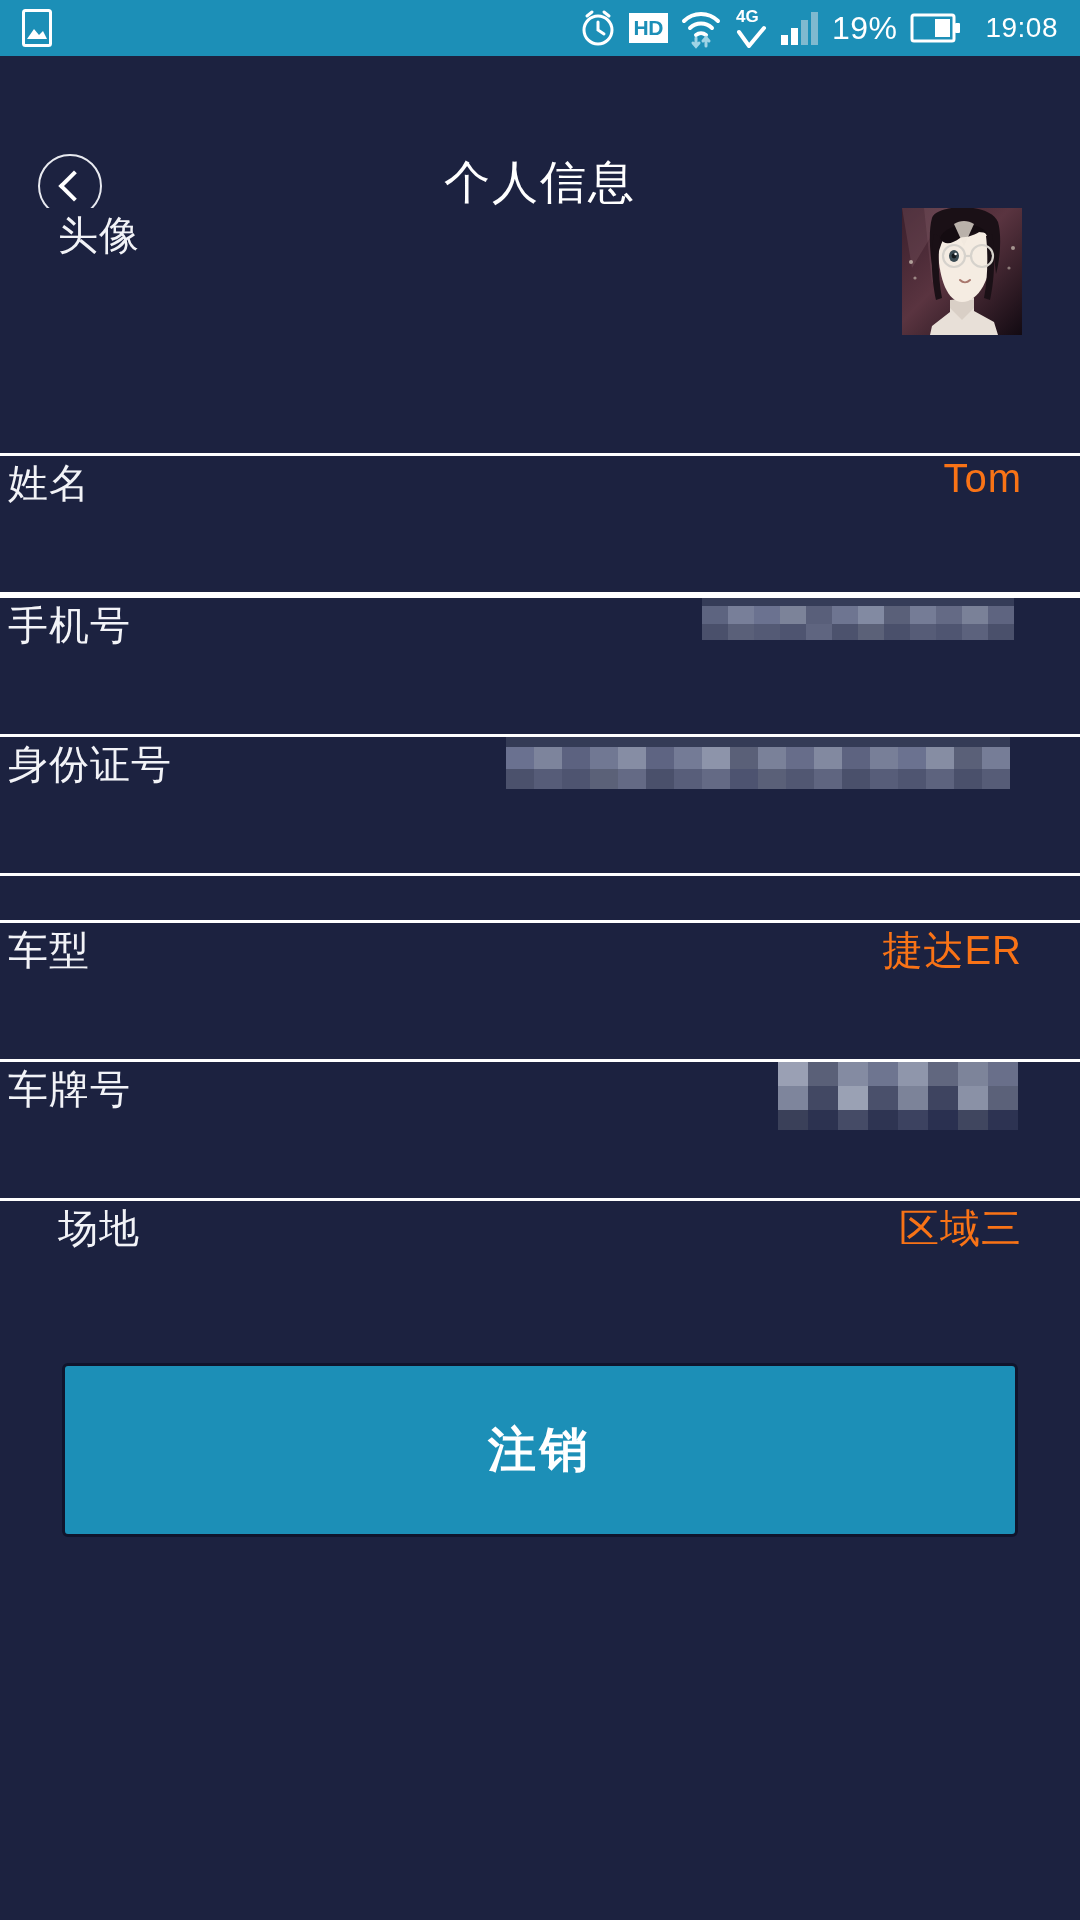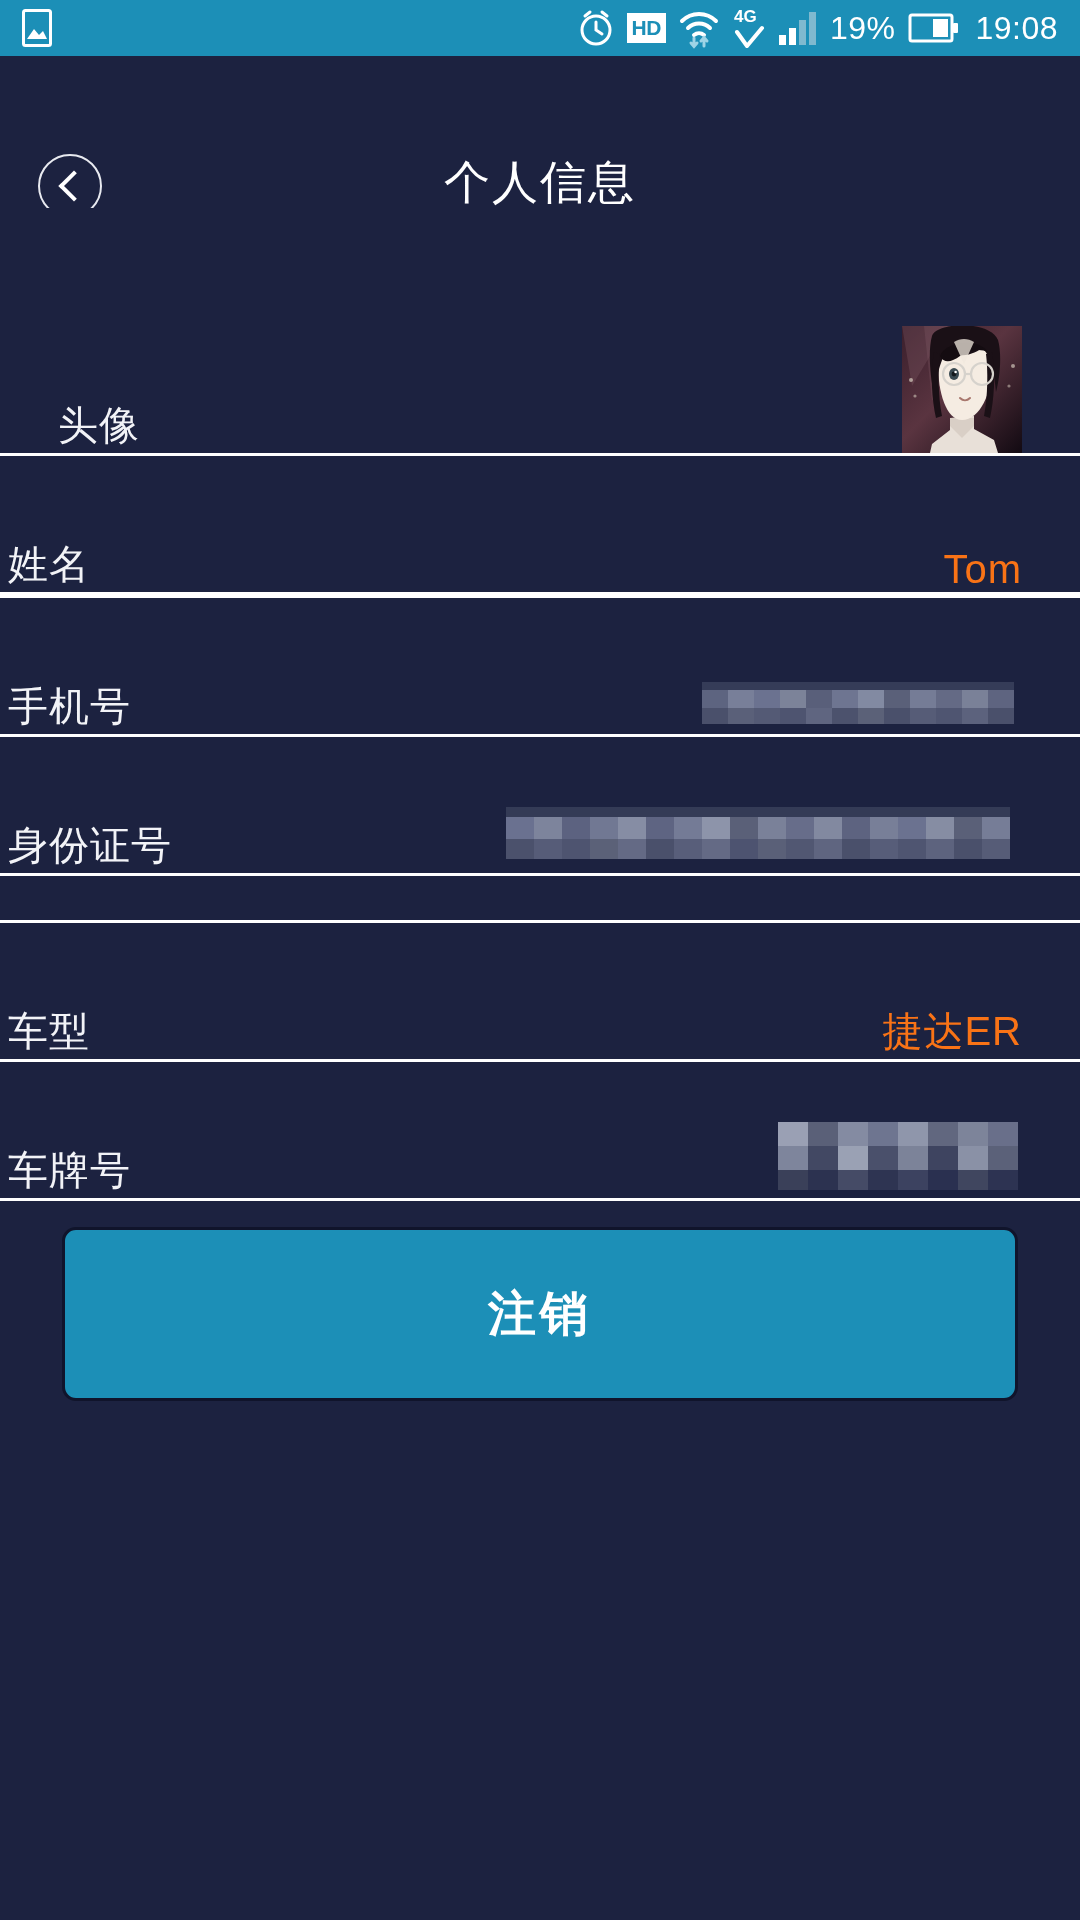--- a/index.html
+++ b/index.html
@@ -52,24 +52,24 @@
     letter-spacing: -0.5px;
     font-family: "Liberation Sans", sans-serif;
   }
   .sb-text {
     font-size: 32px;
     color: #ffffff;
     letter-spacing: 0.5px;
     font-family: Liberation Sans, sans-serif;
   }
   .sb-time {
-    font-size: 32px;
+    font-size: 28px;
     color: #ffffff;
     letter-spacing: 0.5px;
-    margin-left: 4px;
+    margin-left: 12px;
   }
 
   
   .title-bar {
     position: relative;
     height: 152px;
     background: #1c2240;
   }
   .back-button {
     position: absolute;
@@ -107,21 +107,21 @@
   
   .list { background: #1c2240; }
   .divider {
     height: 3px;
     background: #ffffff;
     width: 100%;
   }
   .row {
     position: relative;
     display: flex;
-    align-items: flex-end;
+    align-items: flex-start;
     justify-content: space-between;
     padding: 0 58px 0 58px;
     box-sizing: border-box;
     background: #1c2240;
     cursor: pointer;
   }
   .row.row-avatar { height: 245px; }
   .row.row-std    { height: 136px; padding-left: 8px; }
   .row.row-last   { height: 136px; }
   .row-label {
@@ -167,21 +167,21 @@
     height: 300px;
   }
   .logout-button {
     position: absolute;
     left: 62px;
     top: 26px;
     width: 956px;
     height: 174px;
     background: #1c8fb7;
     border: 3px solid #10142b;
-    border-radius: 14px;
+    border-radius: 6px;
     box-sizing: border-box;
     display: flex;
     align-items: center;
     justify-content: center;
     cursor: pointer;
   }
   .logout-label {
     font-size: 48px;
     font-weight: bold;
     color: #ffffff;
@@ -434,19 +434,23 @@
         <rect x="90" y="48" width="30" height="20" fill="#2e3452"></rect>
         <rect x="120" y="48" width="30" height="20" fill="#3c4260"></rect>
         <rect x="150" y="48" width="30" height="20" fill="#2a3050"></rect>
         <rect x="180" y="48" width="30" height="20" fill="#40465f"></rect>
         <rect x="210" y="48" width="30" height="20" fill="#2d3352"></rect>
       </svg>
     </span>
   </div>
   <div class="divider"></div>
 
+  <div class="row row-last">
+    <span class="row-label">场地</span>
+    <span class="row-value">区域三</span>
+  </div>
 </div>
 
 <div class="button-area">
   <div class="logout-button">
     <span class="logout-label">注销</span>
   </div>
 </div>
 
 </body></html>

